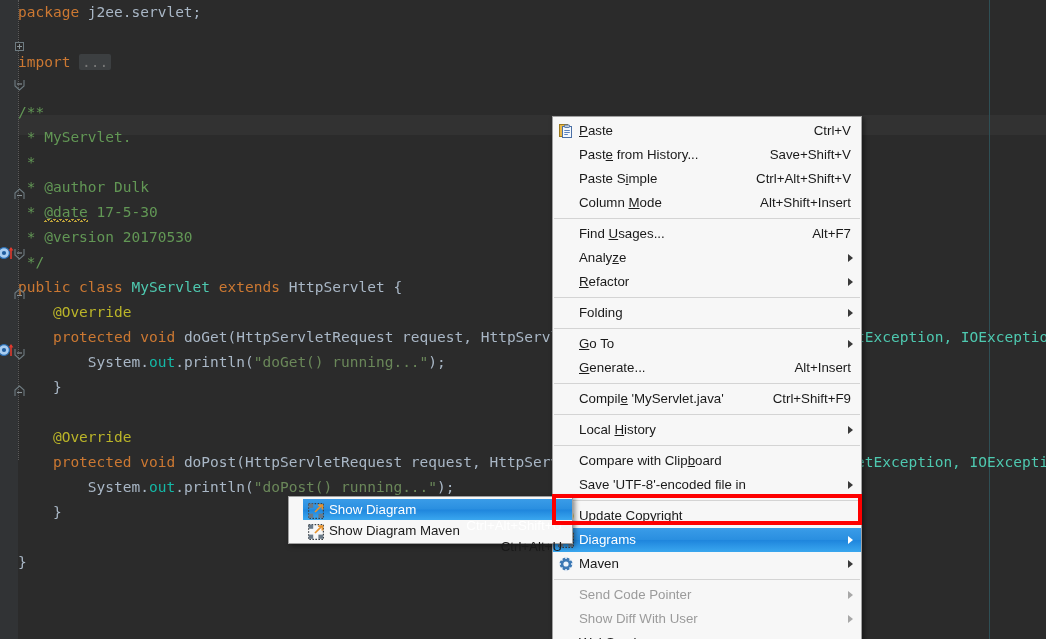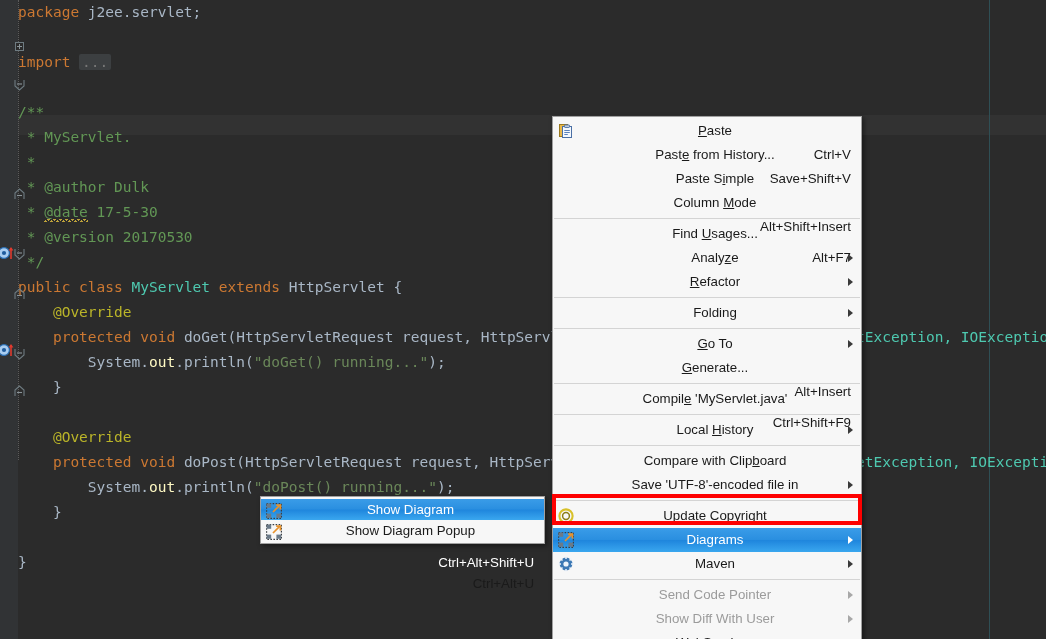--- a/index.html
+++ b/index.html
@@ -39,21 +39,21 @@
     font-size:14.5px; line-height:25px;
     white-space:pre;
     color:#a9b7c6;
   }
   #code .ln { display:block; height:25px; }
   .kw   { color:#cc7832; }
   .cmt  { color:#629755; }
   .str  { color:#6a8759; }
   .cls  { color:#4ec9b0; }
   .ann  { color:#bbb529; }
-  .fld  { color:#fef9c3; }
+  .fld  { color:#14b8a6; }
   .plain{ color:#a9b7c6; }
   .fold-dots {
     background:#3c3f41; color:#777; border-radius:2px;
     padding:0 3px;
   }
   .typo { border-bottom:0; position:relative; }
   .typo::after{
     content:""; position:absolute; left:0; right:0; bottom:-2px; height:3px;
     background-image:
       radial-gradient(circle at 1.5px 2.6px, #bfa33a 1.1px, transparent 1.2px),
@@ -89,21 +89,20 @@
     color:#1a1a1a;
     padding:2px 0;
   }
   #ctxmenu { left:552px; top:116px; width:310px; }
 
   .mi {
     position:relative; height:24px; line-height:24px;
     display:flex; align-items:center;
     padding-left:26px; padding-right:10px;
     white-space:nowrap;
-    flex-direction:column;
   }
   .mi .lbl { flex:0 0 auto; }
   .mi .acc { margin-left:auto; padding-left:22px; color:#1a1a1a; }
   .mi.disabled .lbl, .mi.disabled .acc { color:#9b9b9b; }
   .mi .ico { position:absolute; left:4px; top:3px; width:18px; height:18px; }
   .mi .arrow {
     position:absolute; right:8px; top:50%; margin-top:-4px;
     width:0;height:0;border-left:5px solid #3a3a3a;
     border-top:4px solid transparent;border-bottom:4px solid transparent;
   }
@@ -111,21 +110,21 @@
   .mi.sel {
     background:linear-gradient(to bottom,#3a9ce8 0%,#2a8fe0 48%,#1f86dd 52%,#3aa7ef 100%);
     color:#fff;
   }
   .mi.sel .lbl, .mi.sel .acc { color:#fff; }
   .mi.sel .arrow { border-left-color:#fff; }
   .sep { height:1px; background:#d4d4d4; margin:3px 1px; }
   .mn { text-decoration:underline; }
 
   
-  #submenu { left:260px; top:496px; width:285px; font-size:13.3px; }
+  #submenu { left:288px; top:496px; width:285px; font-size:13.3px;padding-left:14px; }
   #submenu .mi { height:21px; line-height:21px; }
   #submenu .mi .acc { padding-left:26px;margin-top:32px; }
 
   
   .annot {
     position:absolute; left:552px; top:494px; width:310px; height:31px;
     border:4px solid #fe0000; pointer-events:none;
   }
 </style>
 </head>
@@ -204,20 +203,21 @@
           </svg></span>
         <span class="lbl"><span class="mn">P</span>aste</span>
         <span class="acc">Ctrl+V</span>
       </div>
       <div class="mi">
         <span class="lbl">Past<span class="mn">e</span> from History...</span>
         <span class="acc">Save+Shift+V</span>
       </div>
       <div class="mi">
         <span class="lbl">Paste S<span class="mn">i</span>mple</span>
+        <span class="acc">Ctrl+Alt+Shift+V</span>
       </div>
       <div class="mi">
         <span class="lbl">Column <span class="mn">M</span>ode</span>
         <span class="acc">Alt+Shift+Insert</span>
       </div>
       <div class="sep"></div>
       <div class="mi">
         <span class="lbl">Find <span class="mn">U</span>sages...</span>
         <span class="acc">Alt+F7</span>
       </div>
@@ -329,20 +329,20 @@
         <span class="ico"><svg width="18" height="18" viewBox="0 0 18 18">
             <g fill="none" stroke="#3a3f44" stroke-width="1.2" stroke-dasharray="1.6 1.4">
               <rect x="1.6" y="1.6" width="14.8" height="14.8"></rect>
             </g>
             <rect x="1.6" y="1.6" width="4.6" height="4.2" fill="#6b7a88"></rect>
             <rect x="1.6" y="11.6" width="4.6" height="4.2" fill="#6b7a88"></rect>
             <rect x="11.4" y="11.6" width="4.6" height="4.2" fill="#6b7a88"></rect>
             <path d="M8 10 L14.4 3.6" stroke="#e8922b" stroke-width="1.7"></path>
             <path d="M11.2 3.2h4.2v4.2" fill="none" stroke="#e8922b" stroke-width="1.7"></path>
           </svg></span>
-        <span class="lbl">Show Diagram Popup</span>
+        <span class="lbl">Show Diagram Maven</span>
         <span class="acc">Ctrl+Alt+U</span>
       </div>
     </div>
 
   <div class="annot"></div>
 
 </div>
 
 </body></html>

